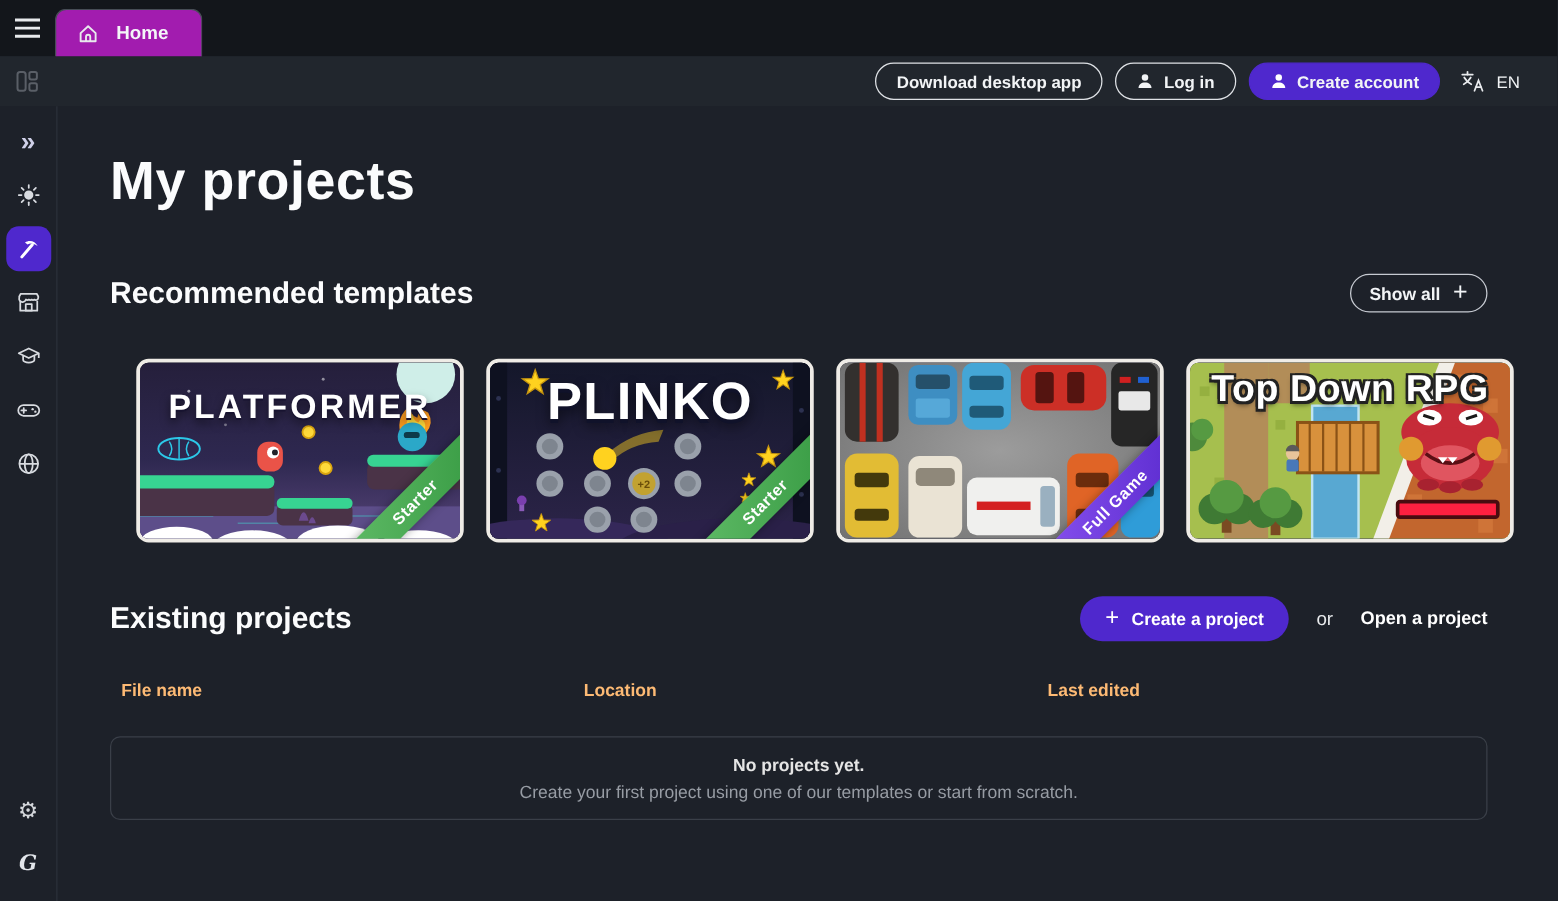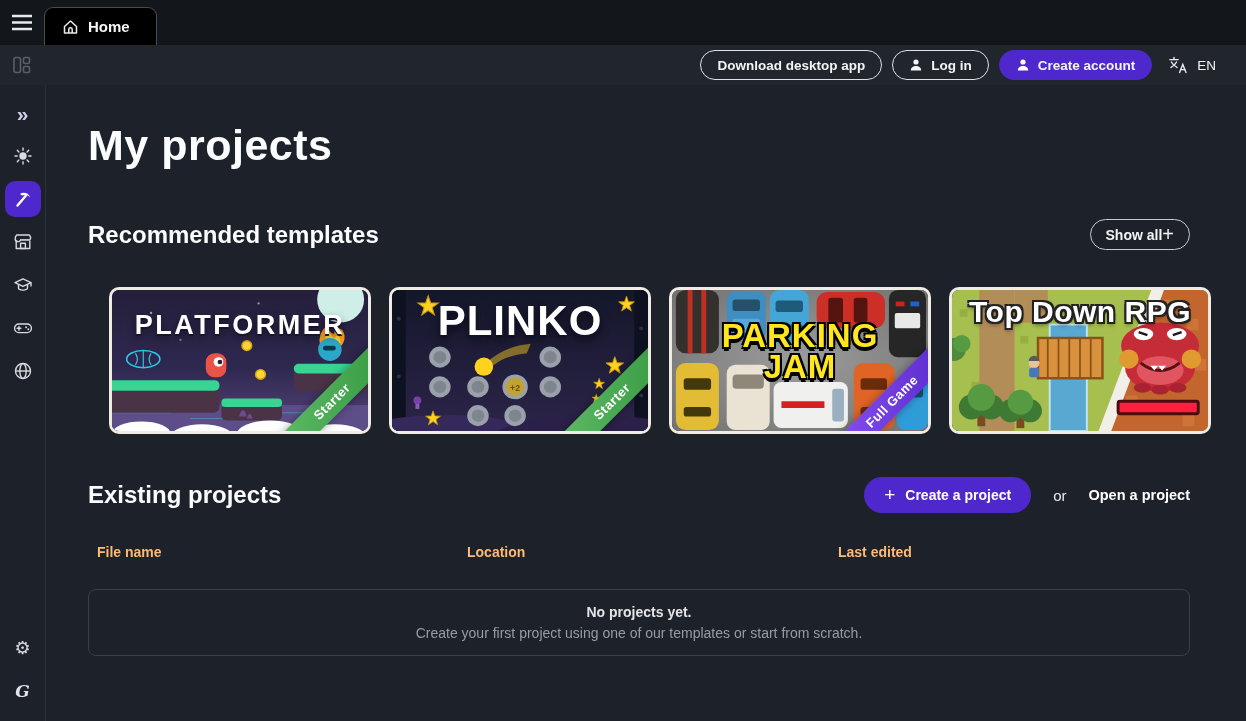--- a/index.html
+++ b/index.html
@@ -2,22 +2,22 @@
 <html><head>
 <meta charset="utf-8">
 <style>
   * { box-sizing: border-box; margin: 0; padding: 0; }
   html,body { width:1246px; height:721px; overflow:hidden; background:#1d2129;
     font-family:"Liberation Sans", sans-serif; }
 
   
   .tabbar { height:45px; background:#13161b; display:flex; align-items:flex-end; }
   .hamburger { width:44px; height:45px; display:flex; align-items:center; justify-content:center; cursor:pointer; background:none; border:none; }
-  .tab { height:38px; display:flex; align-items:center; gap:9px; padding:0 26px 0 17px;
-    border:1px solid #474d56; border-bottom:none; border-radius:9px 9px 0 0; background:#000000; cursor:pointer; }
+  .tab { height:38px; display:flex; align-items:center; gap:14px; padding:0 26px 0 17px;
+    border:1px solid #474d56; border-bottom:none; border-radius:9px 9px 0 0; background:#a21caf; cursor:pointer; }
   .tab-label { color:#f4f6f8; font-size:15px; font-weight:700; }
 
   
   .toolbar { height:40px; background:#21262d; display:flex; align-items:center; padding-right:30px; }
   .panel-btn { width:44px; height:40px; display:flex; align-items:center; justify-content:center; background:none; border:none; cursor:pointer; }
   .toolbar-spacer { flex:1; }
   .pill { height:30px; border-radius:15px; border:1px solid #dfe2e6; background:transparent;
     color:#f2f4f6; font-weight:700; font-size:13.5px; padding:0 16px; display:flex; align-items:center; gap:8px;
     font-family:"Liberation Sans", sans-serif; cursor:pointer; margin-left:10px; white-space:nowrap; }
   .pill.primary { background:#4f28cd; border:1px solid #4f28cd; }
@@ -33,21 +33,21 @@
   .chevrons { font-size:21px; color:#cfd0e8; font-weight:700; line-height:1; }
   .gear-glyph { font-size:18px; color:#d4d7db; line-height:1; }
   .logo-glyph { font-family:"DejaVu Serif", serif; font-style:italic; font-weight:700; font-size:17px; color:#e2e5ea; line-height:1; }
 
   
   .main { flex:1; padding:0 56px 0 42px; overflow:hidden; }
   .page-title { margin-top:36px; font-size:43px; font-weight:800; color:#fbfcfd; letter-spacing:.5px; }
   .section-row { display:flex; align-items:center; justify-content:space-between; margin-top:49px; }
   .h2 { font-size:24px; font-weight:800; color:#fbfcfd; }
   .show-all { height:31px; border-radius:16px; border:1px solid #c6cad1; background:transparent;
-    color:#f2f4f6; font-weight:700; font-size:14px; padding:11px 15px; display:flex; align-items:center; 
+    color:#f2f4f6; font-weight:700; font-size:14px; padding:11px 15px; display:flex; align-items:center; gap:10px;
     font-family:"Liberation Sans", sans-serif; cursor:pointer; }
   .show-all .plus { font-size:20px; font-weight:300; line-height:1; margin-top:-2px; }
 
   
   .cards { display:flex; gap:18px; margin-top:37px;padding-left:21px; }
   .card { position:relative; width:262px; height:147px; border:3px solid #efece6; border-radius:10px;
     overflow:hidden; background:#202332; cursor:pointer; flex-shrink:0; }
   .card svg.art { position:absolute; inset:0; width:100%; height:100%; }
   .card-title { position:absolute; left:0; right:0; text-align:center; font-weight:800; color:#fff; pointer-events:none; }
   .t-platformer { top:20px; font-size:27px; letter-spacing:2.5px;
@@ -359,21 +359,20 @@
             <rect x="104" y="96" width="76" height="48" rx="8" fill="#f0f0ee"></rect>
             <rect x="164" y="103" width="12" height="34" rx="3" fill="#9ab0c0"></rect>
             <rect x="112" y="116" width="44" height="7" fill="#d42020"></rect>
             <rect x="186" y="76" width="42" height="70" rx="10" fill="#e06426"></rect>
             <rect x="193" y="92" width="27" height="12" rx="3" fill="#6b2c0c"></rect>
             <rect x="193" y="122" width="27" height="10" rx="3" fill="#6b2c0c"></rect>
             <rect x="230" y="88" width="32" height="58" rx="9" fill="#2f9cd8"></rect>
             <rect x="236" y="100" width="21" height="12" rx="3" fill="#14506e"></rect>
           </g>
         </svg>
-        <div class="card-title t-parking">PARKING JAM</div>
         <div class="ribbon purple">Full Game</div>
       </div>
 
       <div class="card">
         <svg class="art" viewBox="0 0 262 147" preserveAspectRatio="none">
           <rect width="262" height="147" fill="#a6bf4e"></rect>
           <g fill="#95b040">
             <rect x="8" y="20" width="8" height="8"></rect>
               <rect x="70" y="48" width="8" height="8"></rect>
             <rect x="20" y="96" width="8" height="8"></rect>

